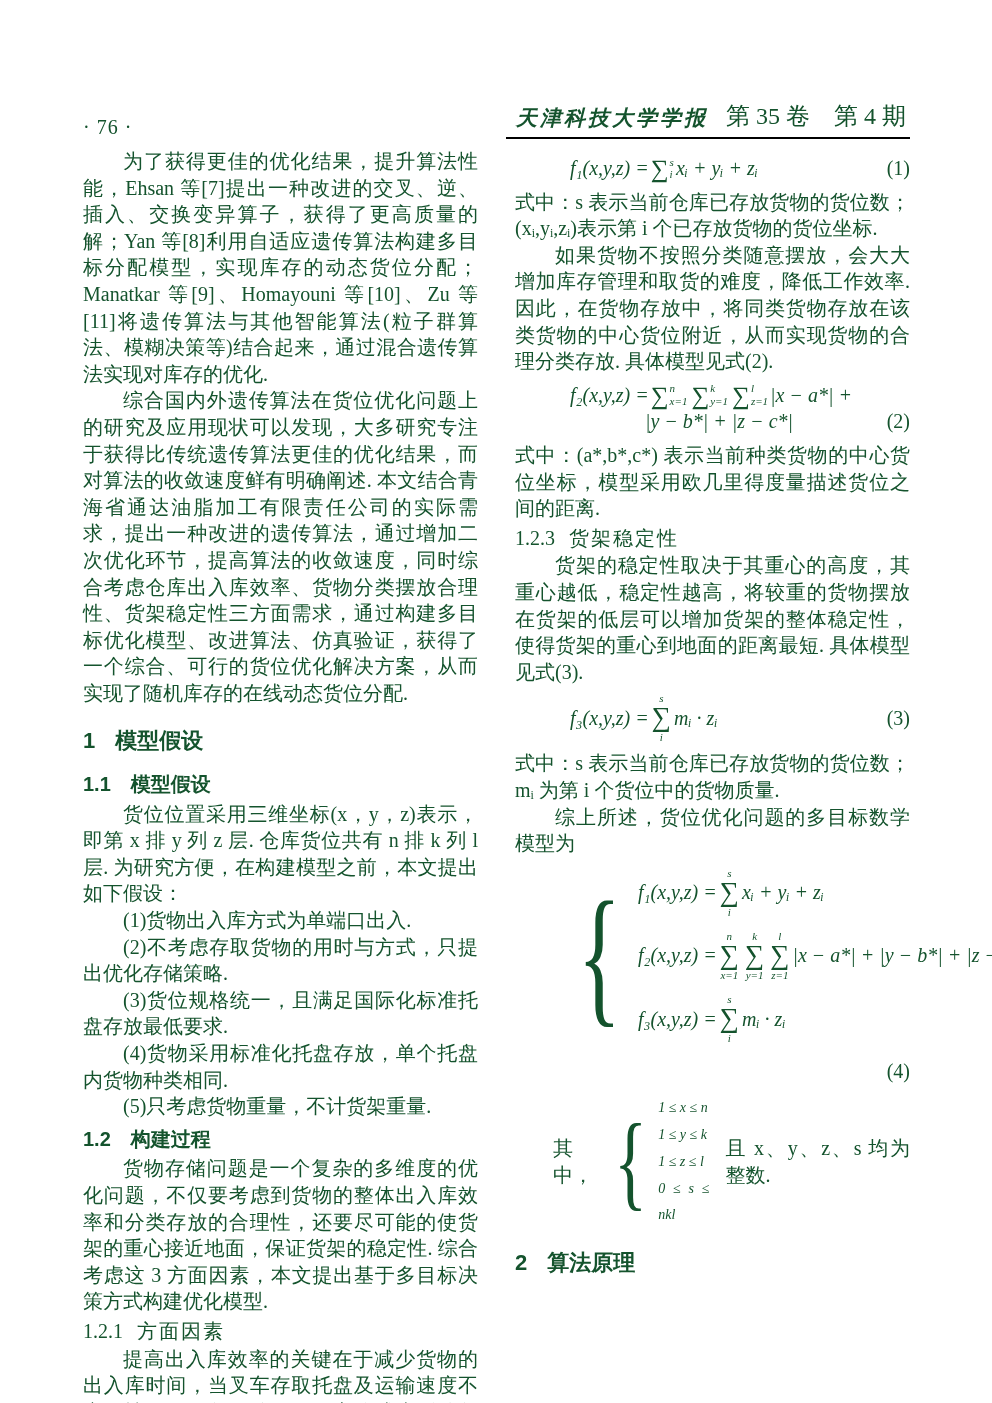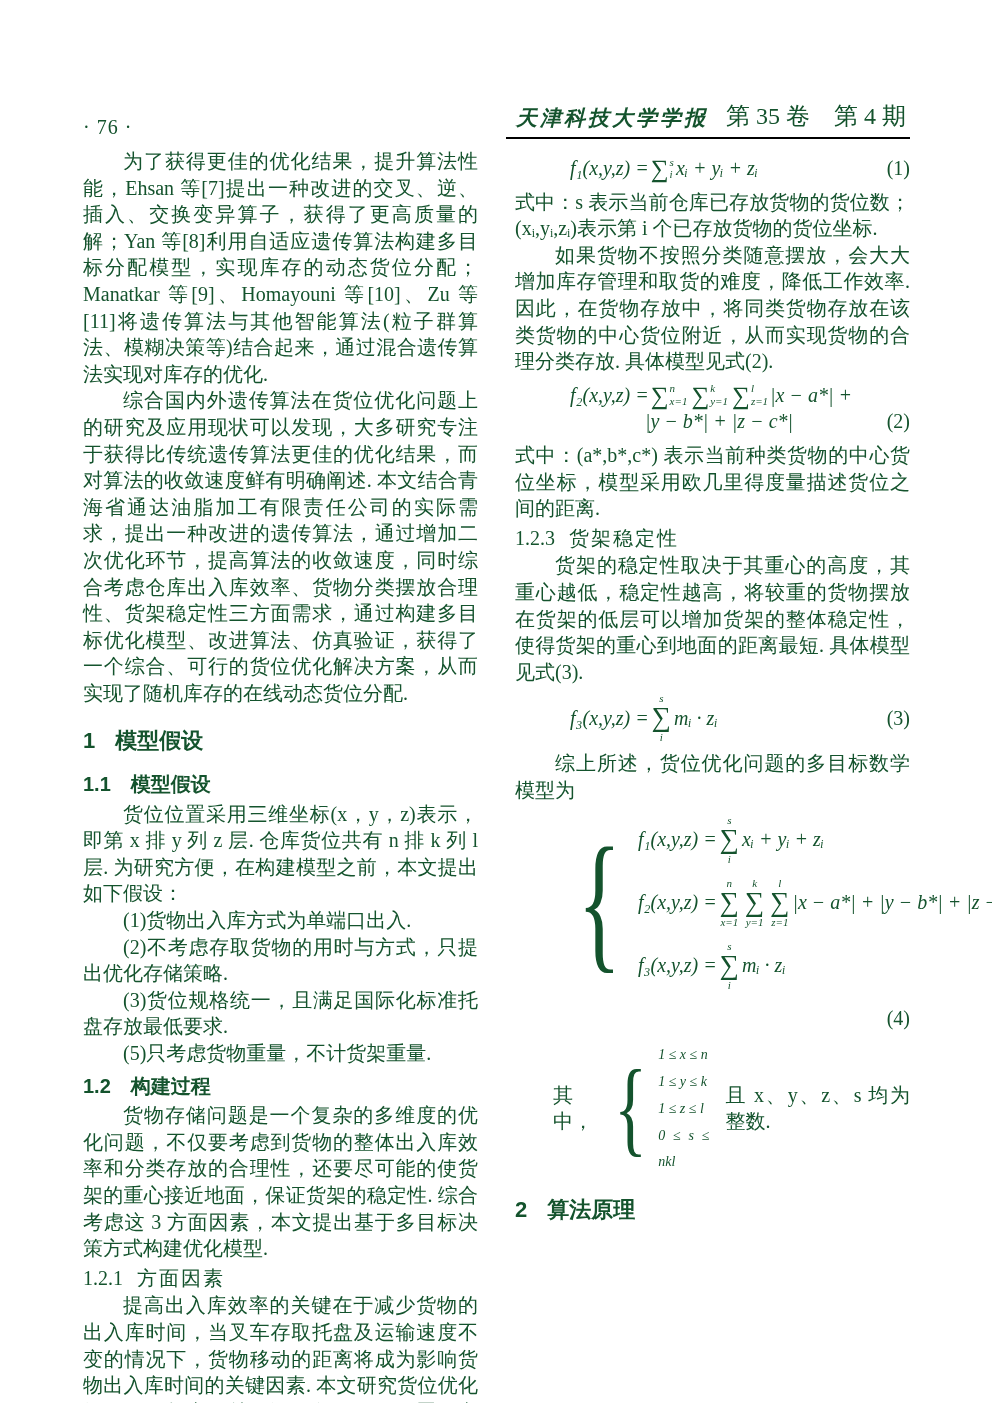--- a/index.html
+++ b/index.html
@@ -99,20 +99,21 @@
       </div>
 
       <div class="h-sub">
         <span>1.1</span>
         <span>模型假设</span>
       </div>
       <p class="para">货位位置采用三维坐标(x，y，z)表示，即第 x 排 y 列 z 层. 仓库货位共有 n 排 k 列 l 层. 为研究方便，在构建模型之前，本文提出如下假设：</p>
       <p class="para">(1)货物出入库方式为单端口出入.</p>
       <p class="para">(2)不考虑存取货物的用时与方式，只提出优化存储策略.</p>
       <p class="para">(3)货位规格统一，且满足国际化标准托盘存放最低要求.</p>
+      <p class="para">(4)货物采用标准化托盘存放，单个托盘内货物种类相同.</p>
       <p class="para">(5)只考虑货物重量，不计货架重量.</p>
 
       <div class="h-sub">
         <span>1.2</span>
         <span>构建过程</span>
       </div>
       <p class="para">货物存储问题是一个复杂的多维度的优化问题，不仅要考虑到货物的整体出入库效率和分类存放的合理性，还要尽可能的使货架的重心接近地面，保证货架的稳定性. 综合考虑这 3 方面因素，本文提出基于多目标决策方式构建优化模型.</p>
 
       <div class="h-sub3">
         <span>1.2.1</span>
@@ -188,20 +189,21 @@
           <span class="sum-d">
             <span class="lim">s</span>
             <span class="sigma">∑</span>
             <span class="lim">i</span>
           </span>
           <span class="body">mᵢ · zᵢ</span>
           <span class="eq-num">(3)</span>
         </div>
       </div>
 
+      <p class="para noindent">式中：s 表示当前仓库已存放货物的货位数；mᵢ 为第 i 个货位中的货物质量.</p>
       <p class="para">综上所述，货位优化问题的多目标数学模型为</p>
 
       <div class="system">
         <span class="brace">{</span>
         <span class="sys-rows">
           <span class="srow">
             <span>f₁(x,y,z) =</span>
             <span class="sum-d">
               <span class="lim">s</span>
               <span class="sigma">∑</span>

